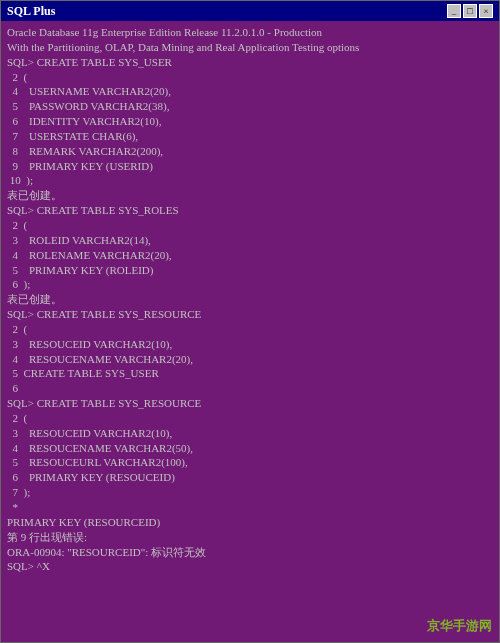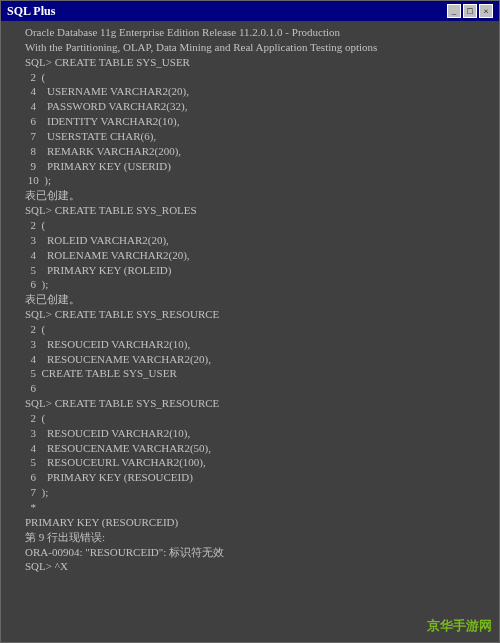--- a/index.html
+++ b/index.html
@@ -56,23 +56,23 @@
       font-size: 9px;
       display: flex;
       align-items: center;
       justify-content: center;
       color: #000;
       cursor: pointer;
     }
 
     #terminal {
       flex: 1;
-      background: #404040;
+      background: #701a75;
       color: #c0c0c0;
-      padding: 4px 24px;
+      padding: 4px 6px;
       overflow: hidden;
       font-size: 11px;
       line-height: 1.35;
     }
 
     .line {
       white-space: pre;
       display: block;
     }
 
@@ -104,32 +104,32 @@
       <div class="titlebar-btn">×</div>
     </div>
   </div>
   <div id="terminal">
   <span class="line line-white">Oracle Database 11g Enterprise Edition Release 11.2.0.1.0 - Production</span>
       <span class="line line-white">With the Partitioning, OLAP, Data Mining and Real Application Testing options</span>
       <span class="line line-white"></span>
       <span class="line line-white">SQL&gt; CREATE TABLE SYS_USER</span>
       <span class="line line-white">  2  (</span>
       <span class="line line-white">  4    USERNAME VARCHAR2(20),</span>
-      <span class="line line-white">  4    PASSWORD VARCHAR2(32),</span>
+      <span class="line line-white">  5    PASSWORD VARCHAR2(38),</span>
       <span class="line line-white">  6    IDENTITY VARCHAR2(10),</span>
       <span class="line line-white">  7    USERSTATE CHAR(6),</span>
       <span class="line line-white">  8    REMARK VARCHAR2(200),</span>
       <span class="line line-white">  9    PRIMARY KEY (USERID)</span>
       <span class="line line-white"> 10  );</span>
       <span class="line line-white"></span>
       <span class="line line-white">表已创建。</span>
       <span class="line line-white"></span>
       <span class="line line-white">SQL&gt; CREATE TABLE SYS_ROLES</span>
       <span class="line line-white">  2  (</span>
-      <span class="line line-white">  3    ROLEID VARCHAR2(20),</span>
+      <span class="line line-white">  3    ROLEID VARCHAR2(14),</span>
       <span class="line line-white">  4    ROLENAME VARCHAR2(20),</span>
       <span class="line line-white">  5    PRIMARY KEY (ROLEID)</span>
       <span class="line line-white">  6  );</span>
       <span class="line line-white"></span>
       <span class="line line-white">表已创建。</span>
       <span class="line line-white"></span>
       <span class="line line-white">SQL&gt; CREATE TABLE SYS_RESOURCE</span>
       <span class="line line-white">  2  (</span>
       <span class="line line-white">  3    RESOUCEID VARCHAR2(10),</span>
       <span class="line line-white">  4    RESOUCENAME VARCHAR2(20),</span>

